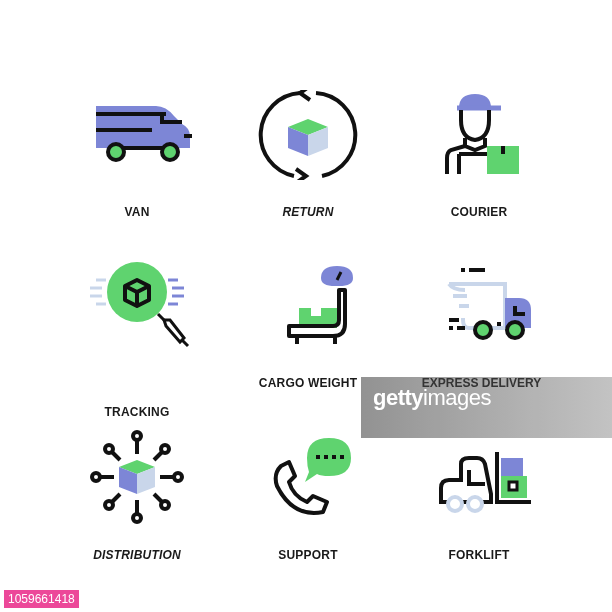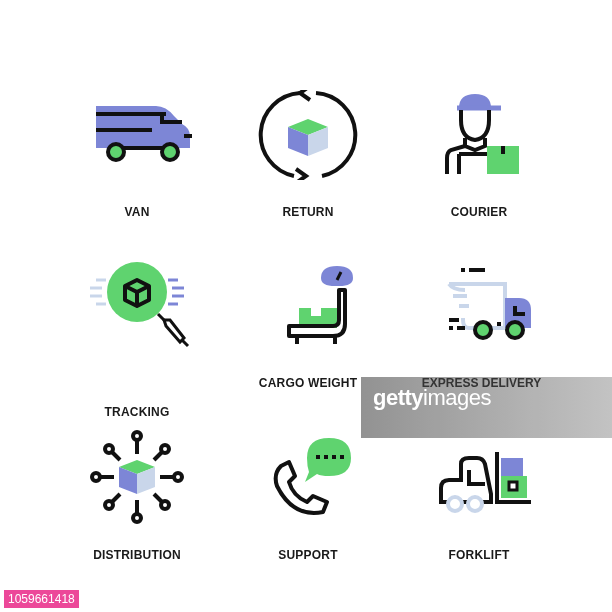--- a/index.html
+++ b/index.html
@@ -40,21 +40,21 @@
     <svg width="100" height="90" viewBox="0 0 100 90">
       <path d="M42 3 A42 42 0 0 0 36 86" stroke="#111" stroke-width="4" fill="none"></path>
       <path d="M58 3 A42 42 0 0 1 64 86" stroke="#111" stroke-width="4" fill="none" stroke-dasharray="0"></path>
       <path d="M52 -4 L42 3 L52 10" stroke="#111" stroke-width="4" fill="none"></path>
       <path d="M38 79 L48 86 L38 93" stroke="#111" stroke-width="4" fill="none"></path>
       <polygon points="50,29 70,37 50,45 30,37" fill="#5fd36f"></polygon>
       <polygon points="30,37 50,45 50,66 30,58" fill="#7d86d6"></polygon>
       <polygon points="50,45 70,37 70,58 50,66" fill="#c9d6ea"></polygon>
     </svg>
   </div>
-  <div class="label" style="top:115px;">RETURN</div>
+  <div class="label" style="top:115px;font-style:italic;">RETURN</div>
 </div>
 
 <div class="cell" style="left:394px; top:90px;">
   <div class="icon">
     <svg width="100" height="90" viewBox="0 0 100 90">
       <path d="M30 18 Q30 4 46 4 Q62 4 62 18 Z" fill="#7d86d6"></path>
       <path d="M28 18 H72" stroke="#7d86d6" stroke-width="5"></path>
       <path d="M32 20 V30 Q32 48 46 50 Q60 48 60 30 V20" stroke="#111" stroke-width="4" fill="none"></path>
       <path d="M36 48 V56 L46 60 L56 56 V48" stroke="#111" stroke-width="4" fill="none"></path>
       <path d="M36 56 L22 60 Q18 62 18 68 V84" stroke="#111" stroke-width="4" fill="none"></path>
@@ -149,21 +149,21 @@
         <path d="M30 72 L38 64"></path>
           <circle cx="27" cy="75" r="4"></circle>
         <path d="M72 64 L80 72"></path>
           <circle cx="83" cy="75" r="4"></circle>
       </g>
       <polygon points="55,30 73,37 55,44 37,37" fill="#5fd36f"></polygon>
       <polygon points="37,37 55,44 55,64 37,57" fill="#7d86d6"></polygon>
       <polygon points="55,44 73,37 73,57 55,64" fill="#c9d6ea"></polygon>
     </svg>
   </div>
-  <div class="label" style="top:118px;">DISTRIBUTION</div>
+  <div class="label" style="top:118px;font-style:italic;">DISTRIBUTION</div>
 </div>
 
 <div class="cell" style="left:223px; top:430px;">
   <div class="icon">
     <svg width="110" height="100" viewBox="0 0 110 100">
       <path d="M76 8 Q98 8 98 28 Q98 46 76 46 Q68 46 64 44 L52 52 L56 42 Q54 36 54 28 Q54 8 76 8 Z" fill="#5fd36f"></path>
       <g fill="#111">
           <rect x="63" y="25" width="4" height="4"></rect>
           <rect x="71" y="25" width="4" height="4"></rect>
           <rect x="79" y="25" width="4" height="4"></rect>

